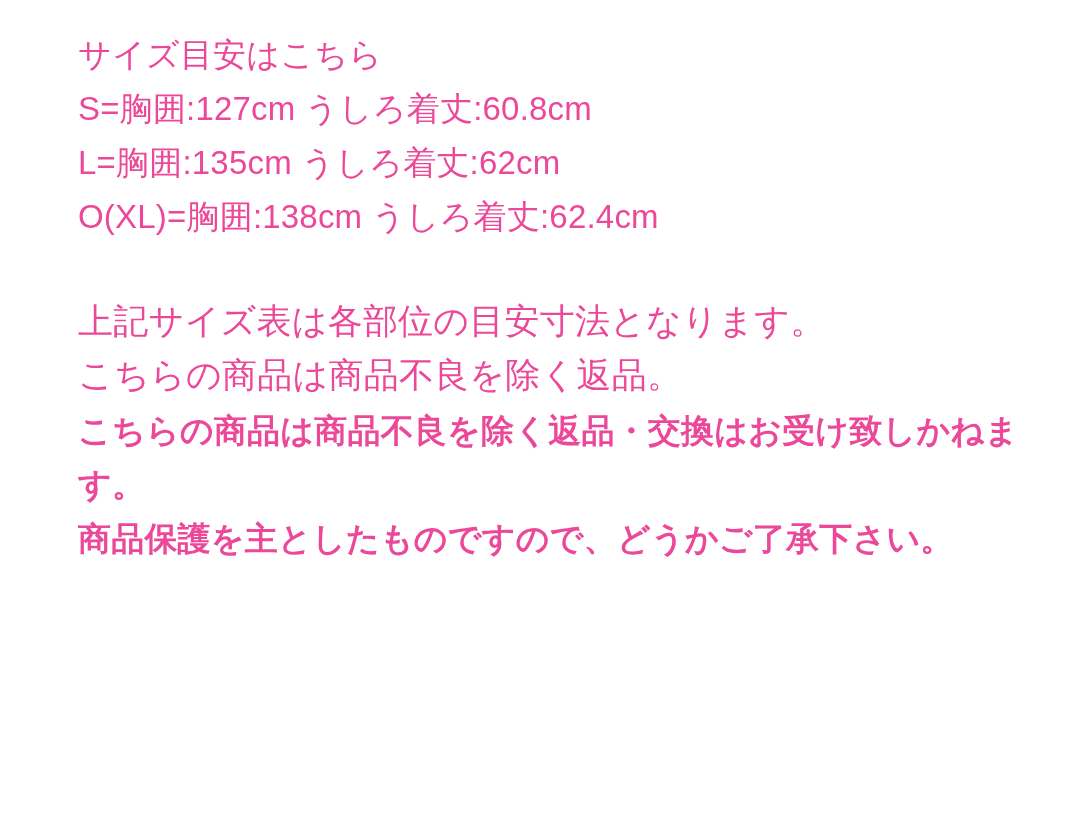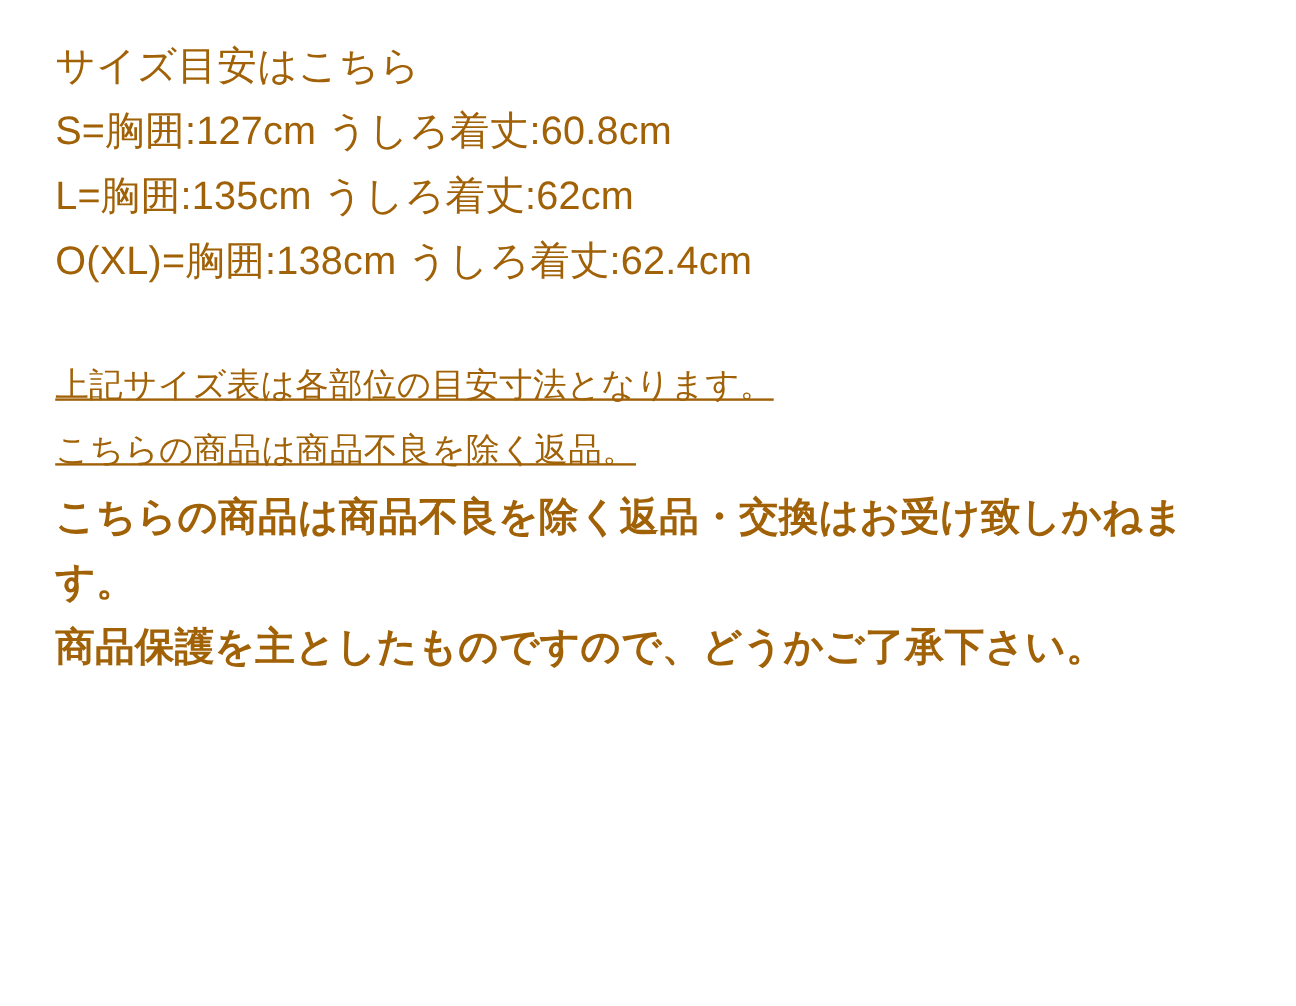--- a/index.html
+++ b/index.html
@@ -22,32 +22,32 @@
     background: #ffffff;
   }
   .block {
     display: block;
   }
   .line {
     font-size: 33px;
     line-height: 54px;
     letter-spacing: 0.2px;
     white-space: pre-wrap;
-    color: #a16207;
+    color: #ec4899;
+    margin-left: 32px;
   }
   .size-group {
     margin-bottom: 0;
   }
   .spacer {
     height: 50px;
   }
   .notes .line {
-    font-size: 28px;
+    font-size: 35px;
     line-height: 54px;
-    text-decoration: underline;
   }
   .bold-block {
     margin-top: 2px;
   }
   .bold-block .line {
     font-weight: bold;
     font-size: 33px;
     line-height: 54px;
   }
 </style>

